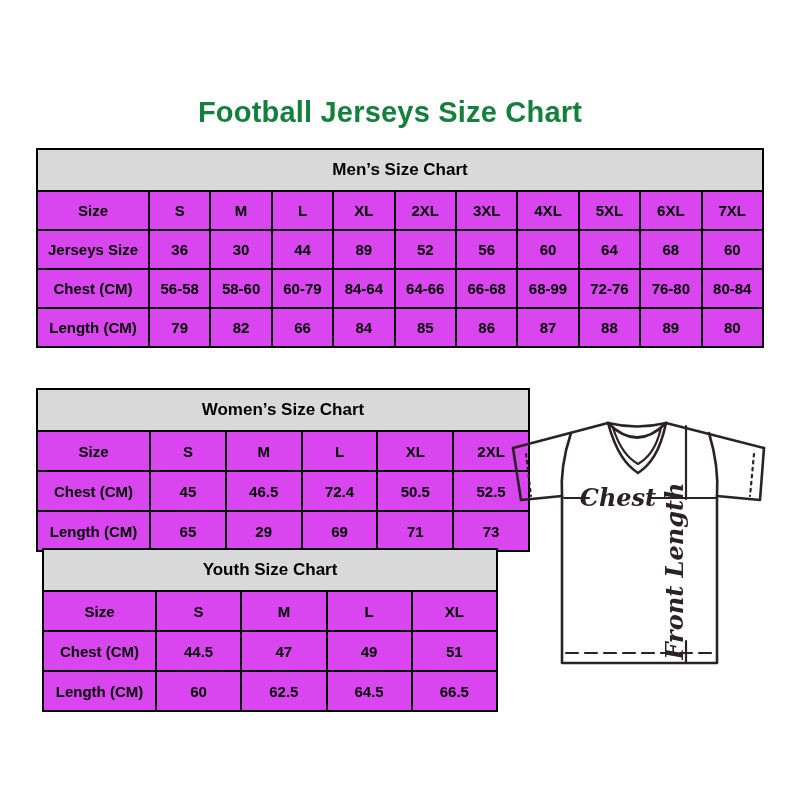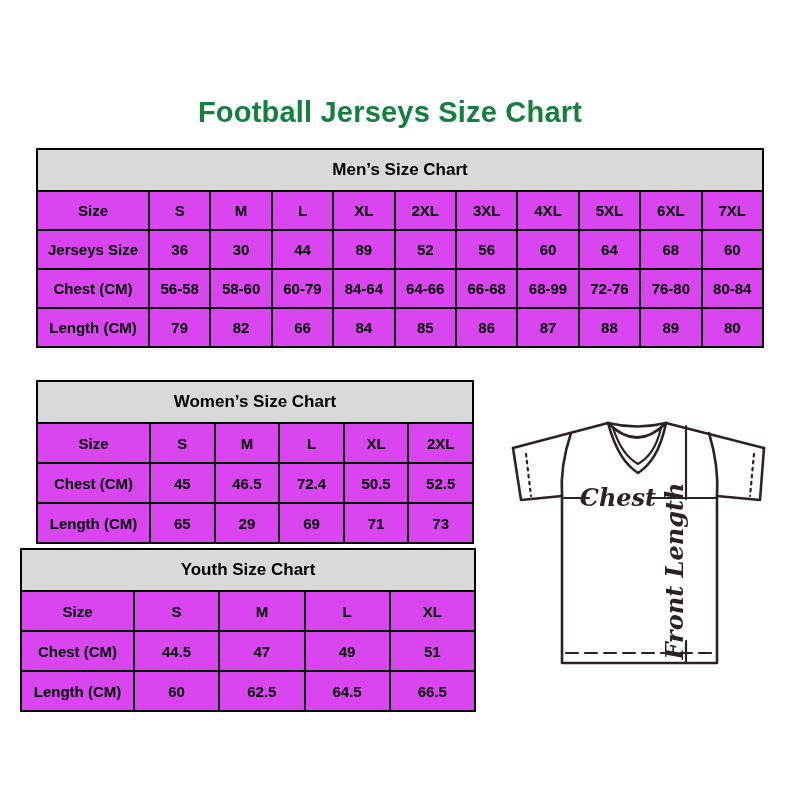--- a/index.html
+++ b/index.html
@@ -36,25 +36,25 @@
   .size-chart th.table-title {
     background: #d9d9d9;
     font-size: 17px;
     height: 40px;
   }
   #men-table   { left: 36px; top: 148px; width: 728px; }
   #men-table tr   { height: 39px; }
   #men-table tr.title-row { height: 41px; }
   #men-table col:first-child { width: 112px; }
 
-  #women-table { left: 36px; top: 380px; width: 438px; }
+  #women-table { left: 36px; top: 388px; width: 494px; }
   #women-table tr { height: 40px; }
   #women-table col:first-child { width: 113px; }
 
-  #youth-table { left: 20px; top: 548px; width: 456px; }
+  #youth-table { left: 42px; top: 548px; width: 456px; }
   #youth-table tr { height: 40px; }
   #youth-table col:first-child { width: 113px; }
 
   #jersey-diagram {
     position: absolute;
     left: 497px; top: 396px;
     width: 290px; height: 290px;
   }
   #jersey-diagram .ln {
     fill: none;

